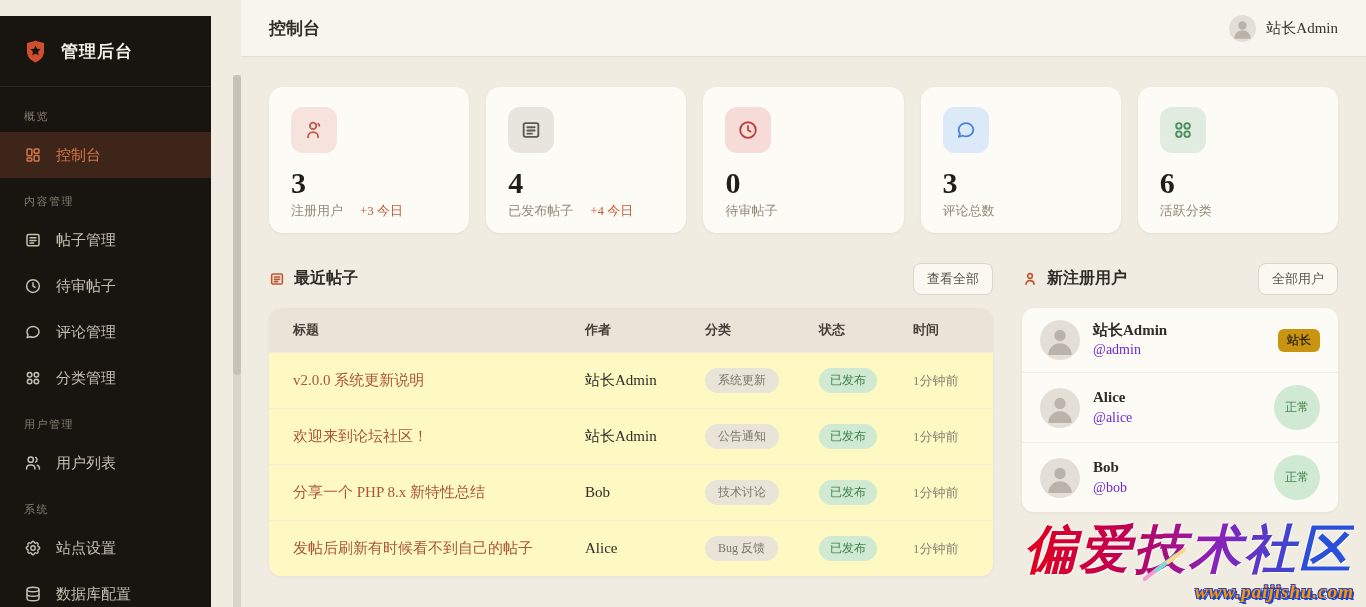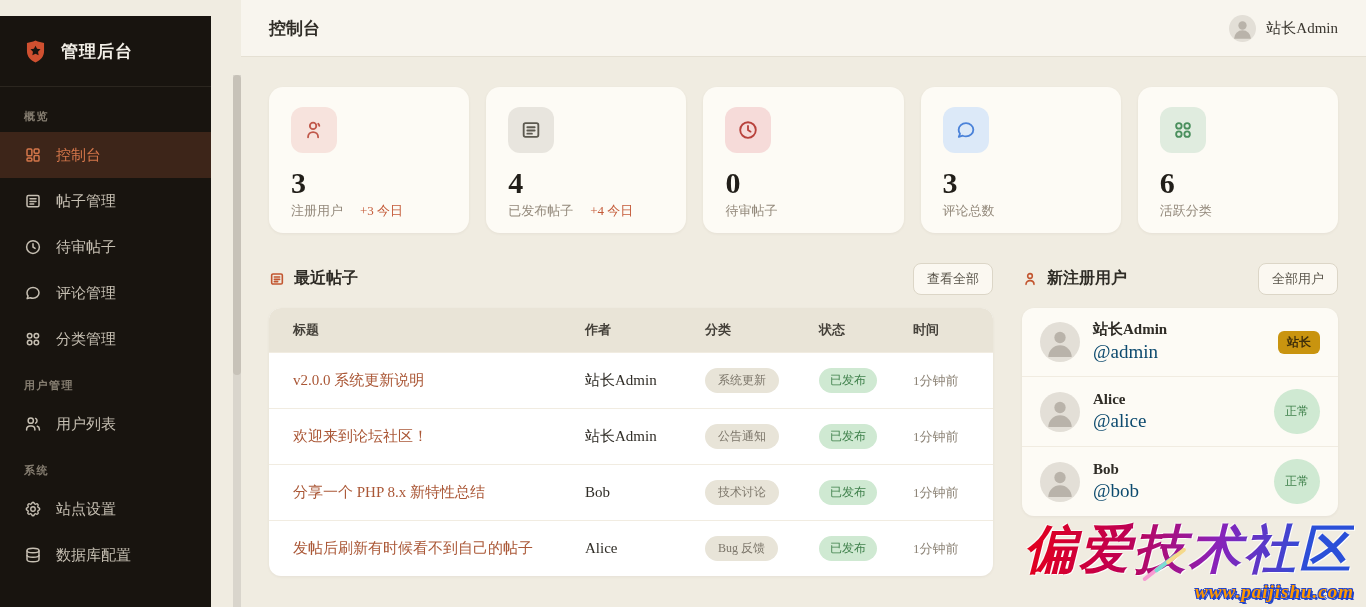--- a/index.html
+++ b/index.html
@@ -5,21 +5,21 @@
   *{margin:0;padding:0;box-sizing:border-box}
   html,body{width:1366px;height:607px;overflow:hidden}
   body{font-family:"Liberation Serif","DejaVu Serif",serif;background:#f0ece1;position:relative;color:#2f2c26}
   svg{display:block}
 
   
   .sidebar{position:absolute;left:0;top:16px;width:211px;height:607px;background:#18140f;color:#c6bfb2;z-index:5}
   .logo{height:71px;display:flex;align-items:center;gap:12px;padding:0 22px;border-bottom:1px solid #2b261f}
   .logo-text{font-size:17px;font-weight:bold;color:#f3f0e8;letter-spacing:1px}
   nav{padding-top:6px}
-  .nav-label{font-size:11px;font-weight:bold;color:#857d70;padding:16px 24px 8px;letter-spacing:1.5px}
+  .nav-label{font-size:11px;font-weight:normal;color:#857d70;padding:16px 24px 8px;letter-spacing:1.5px}
   .nav-item{display:flex;align-items:center;gap:14px;height:46px;padding:0 24px;font-size:15px;cursor:pointer;color:#c6bfb2}
   .nav-item svg{width:18px;height:18px;flex:none}
   .nav-item.active{background:#3d2519;color:#d4764a}
   .sidebar-scrollbar{position:absolute;left:233px;top:75px;width:8px;height:532px;background:#d9d5cc;z-index:6}
   .sidebar-scrollbar .thumb{position:absolute;top:0;left:0;width:100%;height:300px;background:#c7c2b8;border-radius:4px}
 
   
   .main{margin-left:241px;height:607px;position:relative}
   header{height:57px;background:#f8f5ee;border-bottom:1px solid #e5e0d3;display:flex;align-items:center;justify-content:space-between;padding:0 28px}
   .page-title{font-size:17px;font-weight:bold;color:#2f2c26}
@@ -38,36 +38,36 @@
   .stat-delta{color:#c45a38;margin-left:17px}
 
   .cols{display:flex;gap:29px;margin-top:29px}
   .posts-col{width:724px;flex:none}
   .users-col{flex:1}
   .sec-head{display:flex;align-items:center;margin-bottom:13px;height:33px}
   .sec-head .sec-icon{color:#c2552f;margin-right:9px}
   .sec-title{font-size:16px;font-weight:bold;color:#2f2c26;flex:1}
   .sec-btn{font-size:13px;color:#5a554b;background:#fbf8f1;border:1px solid #dcd6c7;border-radius:8px;padding:6px 13px;cursor:pointer;font-family:inherit}
 
-  .table-card{background:#ffffff;border-radius:12px;overflow:hidden;box-shadow:0 1px 3px rgba(70,58,35,.06)}
+  .table-card{background:#fef9c3;border-radius:12px;overflow:hidden;box-shadow:0 1px 3px rgba(70,58,35,.06)}
   table{width:100%;border-collapse:collapse;font-size:15px}
   thead th{background:#e9e4d7;text-align:left;font-size:13px;color:#45413a;font-weight:bold;padding:13px 8px 13px 0}
   th:first-child,td:first-child{padding-left:24px}
   tbody td{padding:15px 8px 15px 0;border-top:1px solid #f1ece1;vertical-align:middle}
   .post-link{color:#aa5736;text-decoration:none;cursor:pointer}
   .cat-pill{display:inline-block;background:#e8e4d8;color:#7c766a;font-size:12px;padding:4px 13px;border-radius:999px;white-space:nowrap}
   .status-pill{display:inline-block;background:#cfe9d2;color:#41824d;font-size:12px;padding:4px 11px;border-radius:999px;white-space:nowrap}
   .time-cell{font-size:13px;color:#8d8477;white-space:nowrap}
 
   .user-card{background:#fdfbf5;border-radius:12px;box-shadow:0 1px 3px rgba(70,58,35,.06)}
   .user-row{display:flex;align-items:center;gap:13px;padding:12px 18px}
   .user-row + .user-row{border-top:1px solid #f1ece1}
   .u-meta{flex:1}
   .u-name{font-size:15px;font-weight:bold;color:#2f2c26;line-height:1.3}
-  .u-handle{font-size:19px;color:#0c4a6e;line-height:1.3}
+  .u-handle{font-size:14px;color:#6d28d9;line-height:1.3}
   .badge-admin{background:#c9940f;color:#40300a;font-size:12px;font-weight:bold;padding:3px 9px;border-radius:6px}
   .badge-normal{background:#cfe9d2;color:#41824d;font-size:12px;padding:14px 11px;border-radius:999px}
 
   
   .watermark{position:absolute;right:12px;bottom:4px;text-align:right;z-index:9;pointer-events:none}
   .wm-text{font-size:52px;font-weight:900;font-style:italic;letter-spacing:3px;line-height:1.15;
     background:linear-gradient(97deg,#e00020 4%,#c00050 30%,#8a22b8 58%,#2a4fd8 86%);
     -webkit-background-clip:text;background-clip:text;color:transparent;
     filter:drop-shadow(1px 1px 0 rgba(255,255,255,.9)) drop-shadow(-1px -1px 0 rgba(255,255,255,.7))}
   .wm-url{font-size:19px;font-weight:bold;font-style:italic;color:#ff9800;letter-spacing:1px;margin-top:1px;
@@ -98,20 +98,21 @@
           <svg viewBox="0 0 24 24" fill="none" stroke="currentColor" stroke-width="2" stroke-linecap="round">
             <rect x="4" y="4" width="6.5" height="9" rx="1.5"></rect>
             <rect x="13.5" y="4" width="6.5" height="5.5" rx="1.5"></rect>
             <rect x="13.5" y="12.5" width="6.5" height="7.5" rx="1.5"></rect>
             <rect x="4" y="16" width="6.5" height="4" rx="1.5"></rect>
           </svg>
         </span>
       <span>控制台</span>
     </div>
 
+    <div class="nav-label">内容管理</div>
     <div class="nav-item">
       <span>
           <svg viewBox="0 0 24 24" fill="none" stroke="currentColor" stroke-width="2" stroke-linecap="round">
             <rect x="4" y="4.5" width="16" height="15" rx="2"></rect>
             <path d="M8 9h8M8 12.5h8M8 16h5"></path>
           </svg>
         </span>
       <span>帖子管理</span>
     </div>
     <div class="nav-item">

